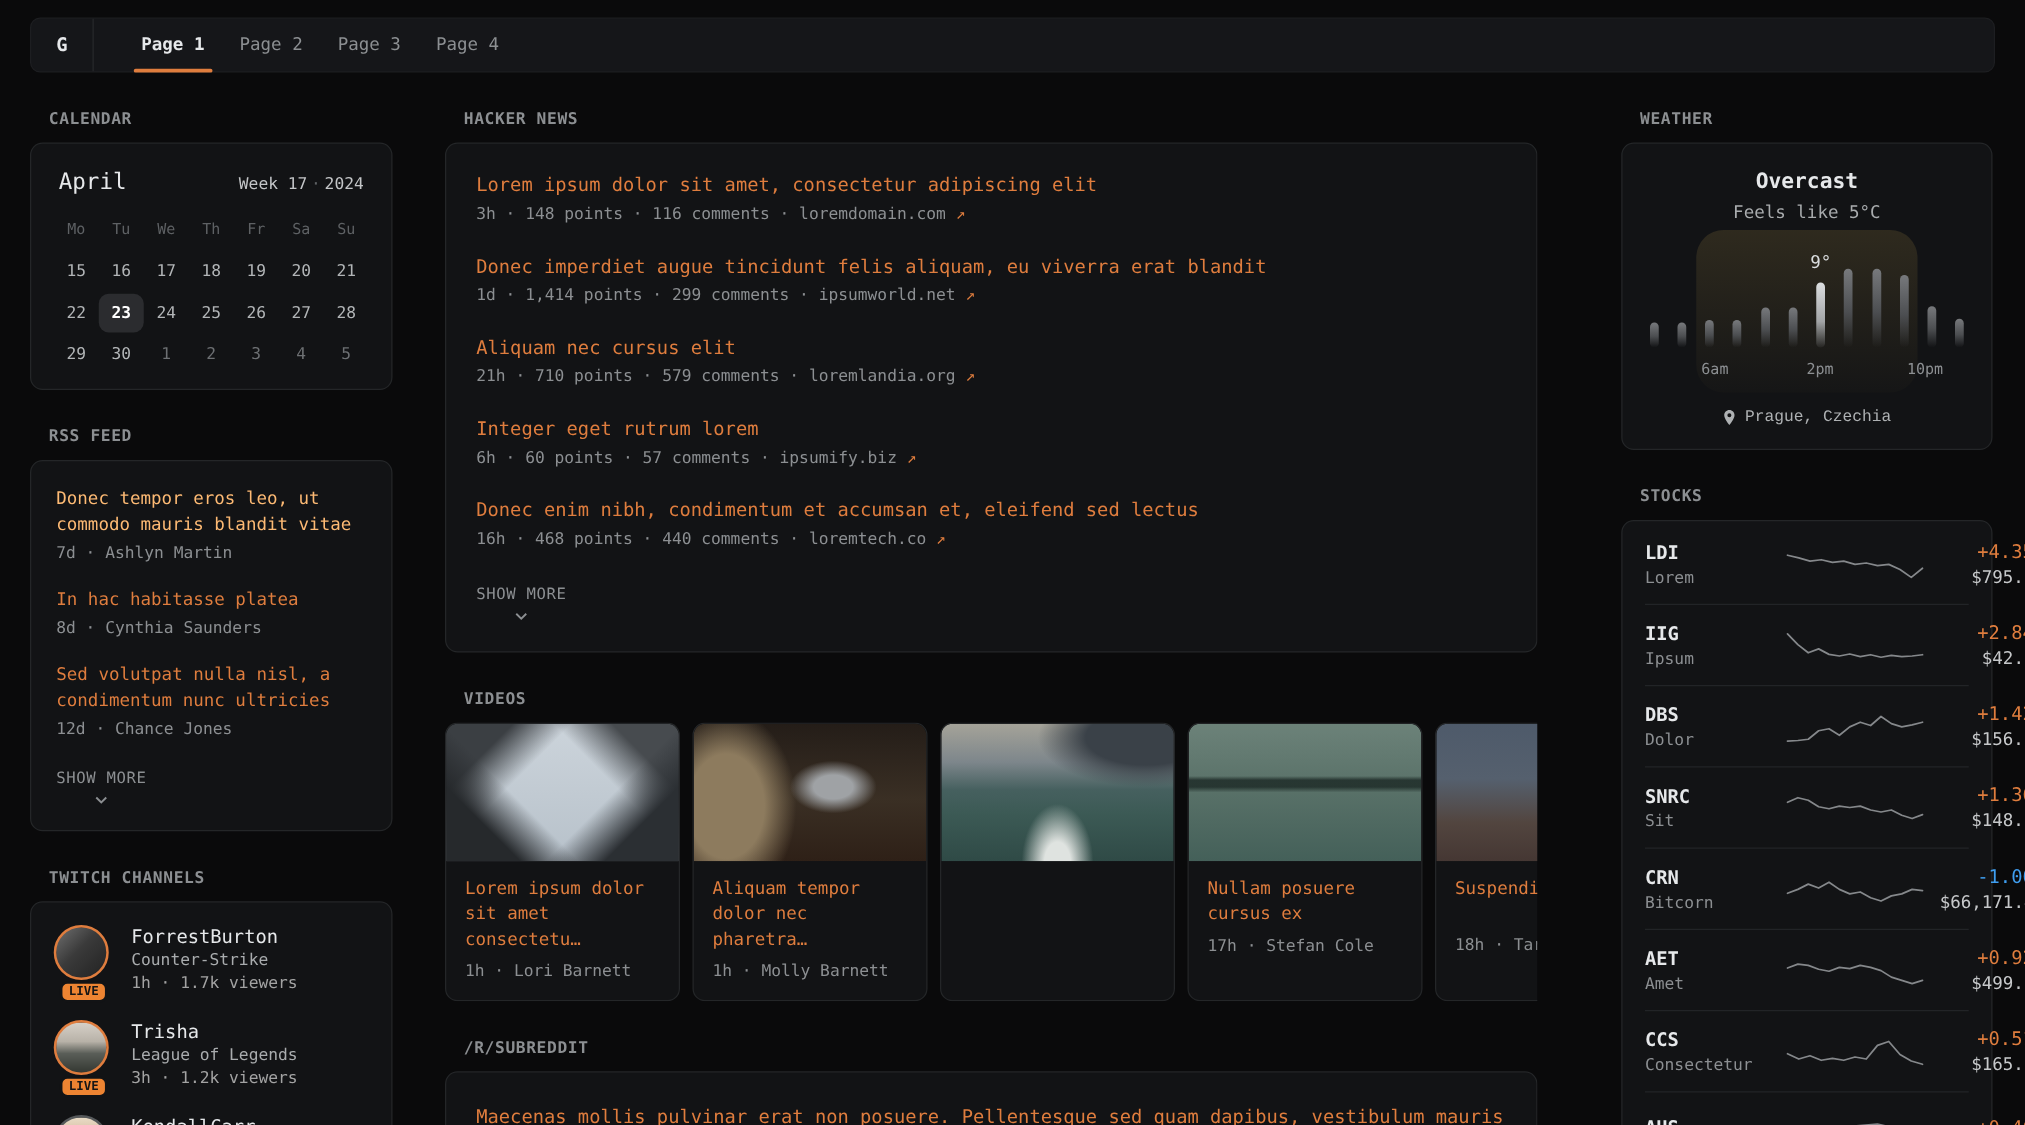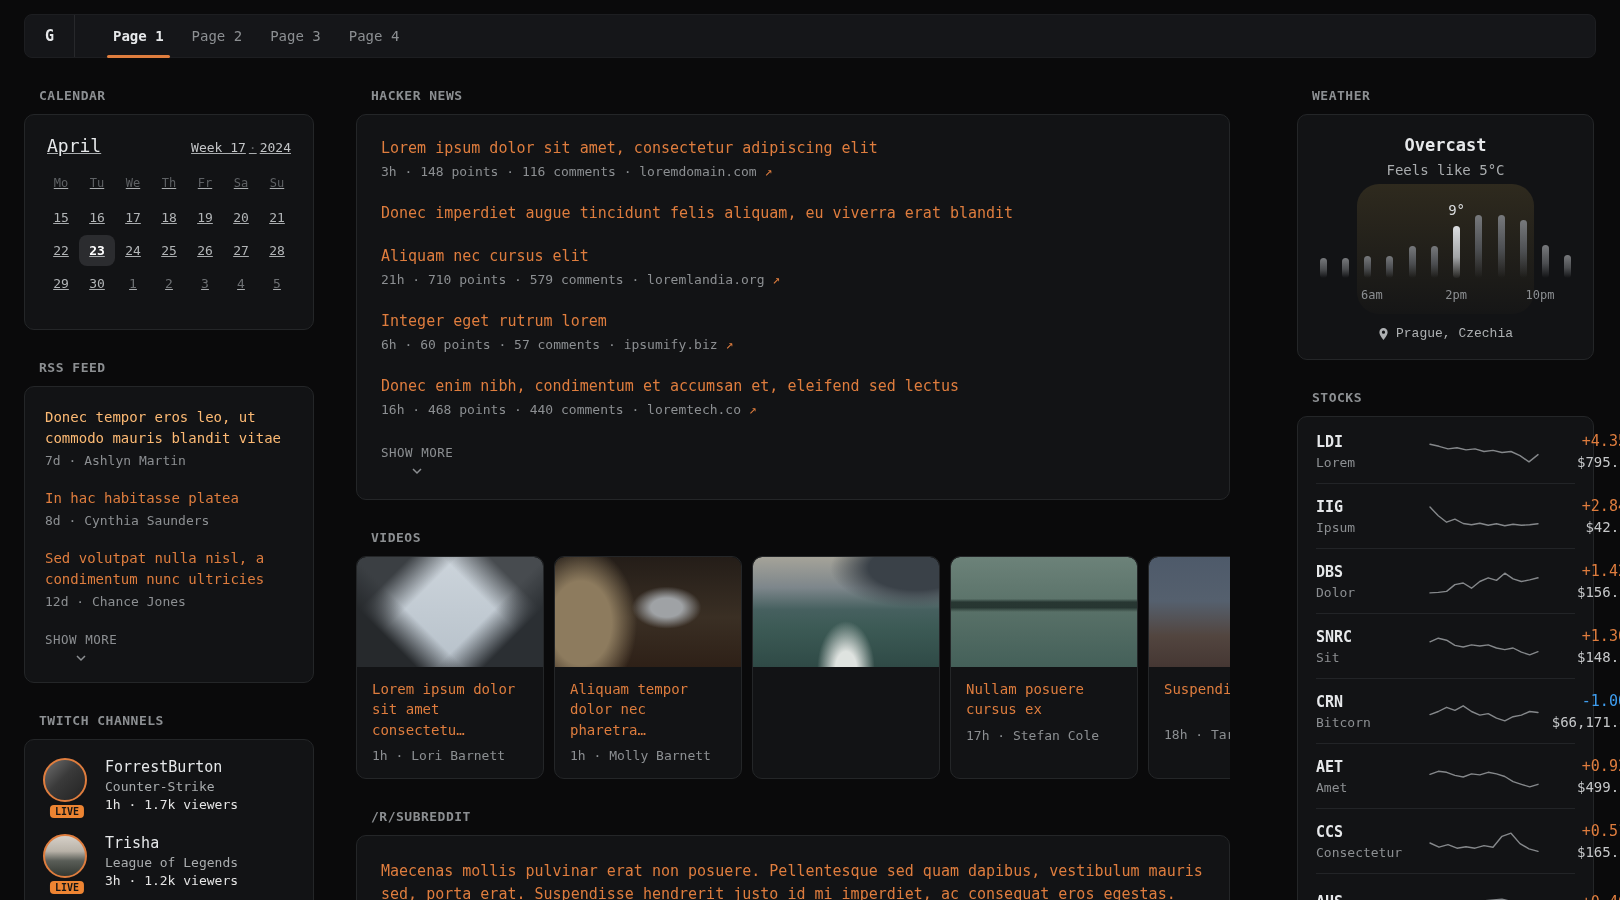--- a/index.html
+++ b/index.html
@@ -33,21 +33,21 @@
   .columns{display:flex;margin:30px 24px 0 24px;align-items:flex-start;}
   .col-left{width:290px;flex:none;}
   .col-mid{width:874px;flex:none;margin-left:42px;overflow:hidden;}
   .col-right{width:297px;flex:none;margin-left:67px;}
 
   .sec-title{font-size:13px;letter-spacing:.5px;color:var(--txt-mid);margin:0 0 11px 15px;}
   .card{background:var(--card);border:1px solid var(--card-border);border-radius:10px;}
   .sec{margin-bottom:30px;}
 
   
-  .cal{padding:18px 18px 30px 18px;text-decoration:underline;}
+  .cal{padding:18px 18px 12px 18px;}
   .cal-head{display:flex;justify-content:space-between;align-items:baseline;margin:2px 4px 14px 4px;}
   .cal-month{font-size:18px;color:var(--txt-bright);}
   .cal-week{font-size:13px;color:#c3c5c7;}
   .cal-week .dot{color:var(--txt-dim);padding:0 3px;}
   .cal-grid{display:grid;grid-template-columns:repeat(7,1fr);row-gap:2px;text-align:center;}
   .cal-wd{font-size:12px;color:var(--txt-dim);padding:6px 0 10px 0;}
   .cal-day{font-size:13px;color:#b2b5b7;padding:8px 0;border-radius:8px;line-height:15px;}
   .cal-day[data-state="dim"]{color:#6d7073;}
   .cal-day[data-state="selected"]{background:#2b2c2f;color:#ffffff;font-weight:bold;}
 
@@ -65,21 +65,21 @@
   .tw-row{display:flex;margin-bottom:22px;}
   .tw-row:last-child{margin-bottom:0;}
   .tw-avwrap{position:relative;width:48px;flex:none;}
   .tw-av{width:44px;height:44px;border-radius:50%;border:2px solid #55585a;}
   .tw-row[data-live="true"] .tw-av{border-color:var(--accent);}
   .tw-badge{position:absolute;left:50%;transform:translateX(-50%);bottom:-8px;background:var(--badge);
     color:#151515;font-size:10px;font-weight:bold;padding:1px 5px;border-radius:6px;border:2px solid var(--card);}
   .tw-info{margin-left:14px;}
   .tw-name{font-size:15px;color:var(--txt-bright);cursor:pointer;}
   .tw-cat{font-size:13px;color:var(--txt);margin-top:3px;}
-  .tw-meta{font-size:13px;color:#e5e5e5;margin-top:3px;}
+  .tw-meta{font-size:13px;color:#a3a3a3;margin-top:3px;}
   [data-avatar="forrest"]{background:linear-gradient(135deg,#707070 0%,#3a3a3a 45%,#222 100%);}
   [data-avatar="trisha"]{background:linear-gradient(180deg,#d6d0c8 0%,#b8b2a8 38%,#5a5e58 62%,#343832 100%);}
   [data-avatar="kendall"]{background:linear-gradient(180deg,#e9dbc6 0%,#c9ab8a 55%,#8f7a62 100%);}
 
   
   .hn{padding:24px;}
   .hn-item{margin-bottom:25px;}
   .hn-title{display:block;font-size:15px;color:var(--accent);text-decoration:none;cursor:pointer;}
   .hn-meta{font-size:13px;color:var(--txt-mid);margin-top:7px;}
   .arrow{color:var(--accent);}
@@ -286,20 +286,21 @@
 
     <section class="sec">
       <h2 class="sec-title">HACKER NEWS</h2>
       <div class="card hn">
         <div class="hn-item">
           <a class="hn-title">Lorem ipsum dolor sit amet, consectetur adipiscing elit</a>
           <div class="hn-meta"><span>3h · 148 points · 116 comments · loremdomain.com</span> <span class="arrow">↗</span></div>
         </div>
         <div class="hn-item">
           <a class="hn-title">Donec imperdiet augue tincidunt felis aliquam, eu viverra erat blandit</a>
+          <div class="hn-meta"><span>1d · 1,414 points · 299 comments · ipsumworld.net</span> <span class="arrow">↗</span></div>
         </div>
         <div class="hn-item">
           <a class="hn-title">Aliquam nec cursus elit</a>
           <div class="hn-meta"><span>21h · 710 points · 579 comments · loremlandia.org</span> <span class="arrow">↗</span></div>
         </div>
         <div class="hn-item">
           <a class="hn-title">Integer eget rutrum lorem</a>
           <div class="hn-meta"><span>6h · 60 points · 57 comments · ipsumify.biz</span> <span class="arrow">↗</span></div>
         </div>
         <div class="hn-item">

